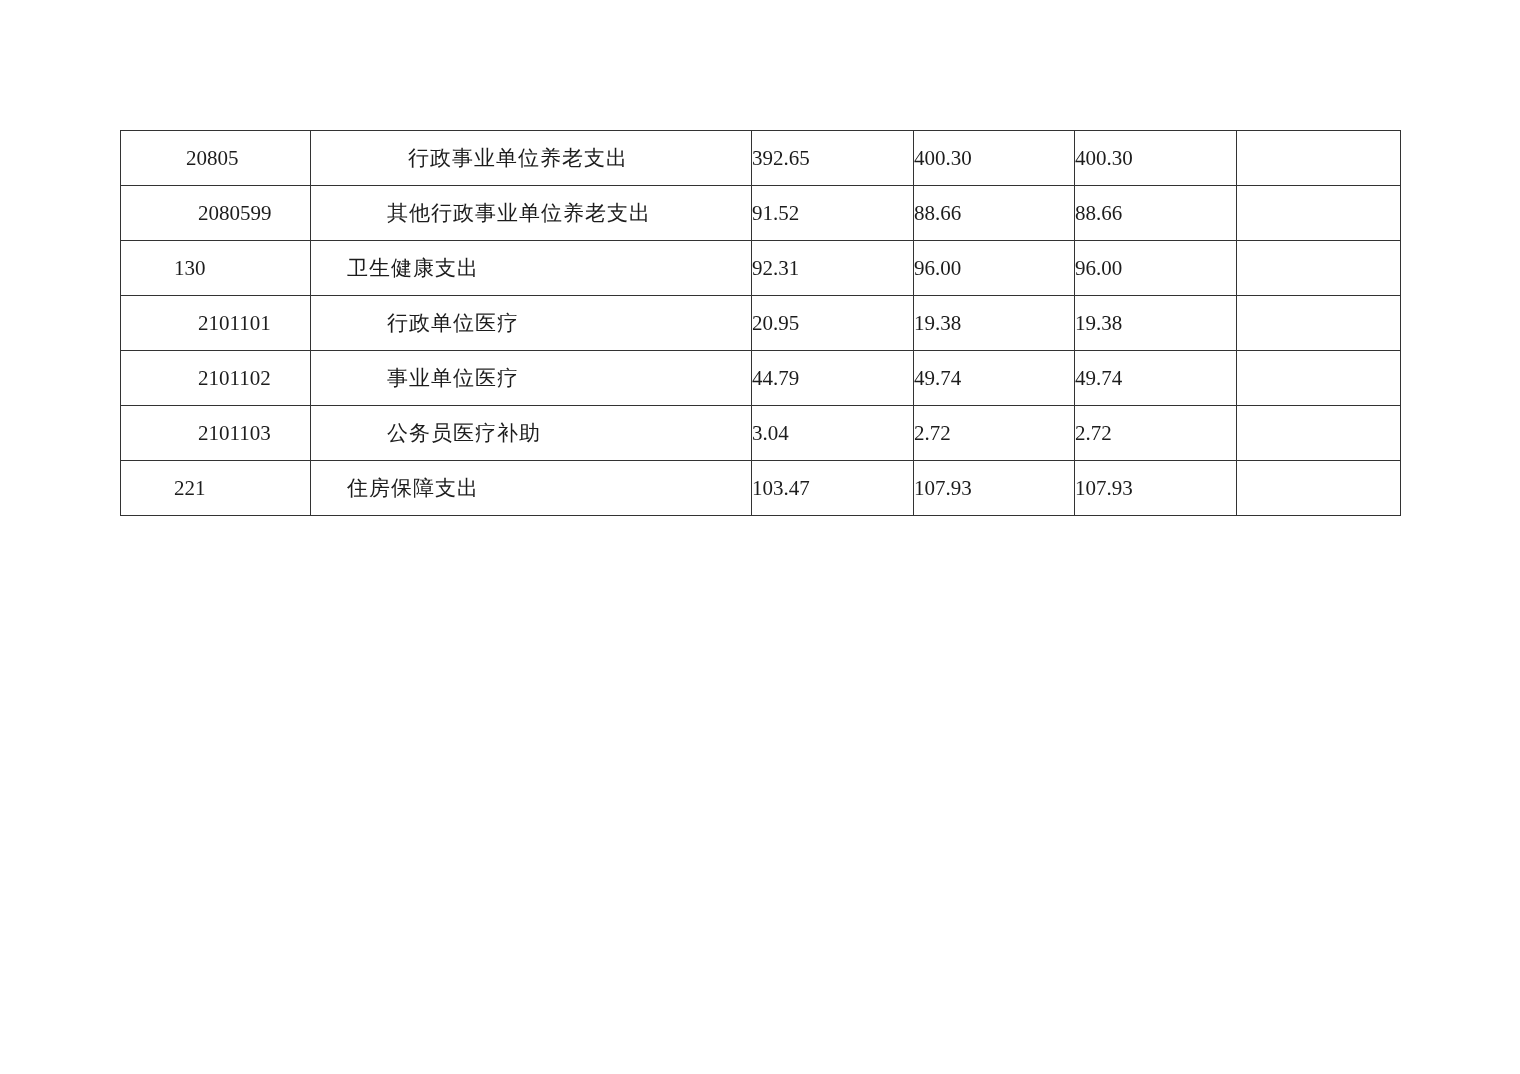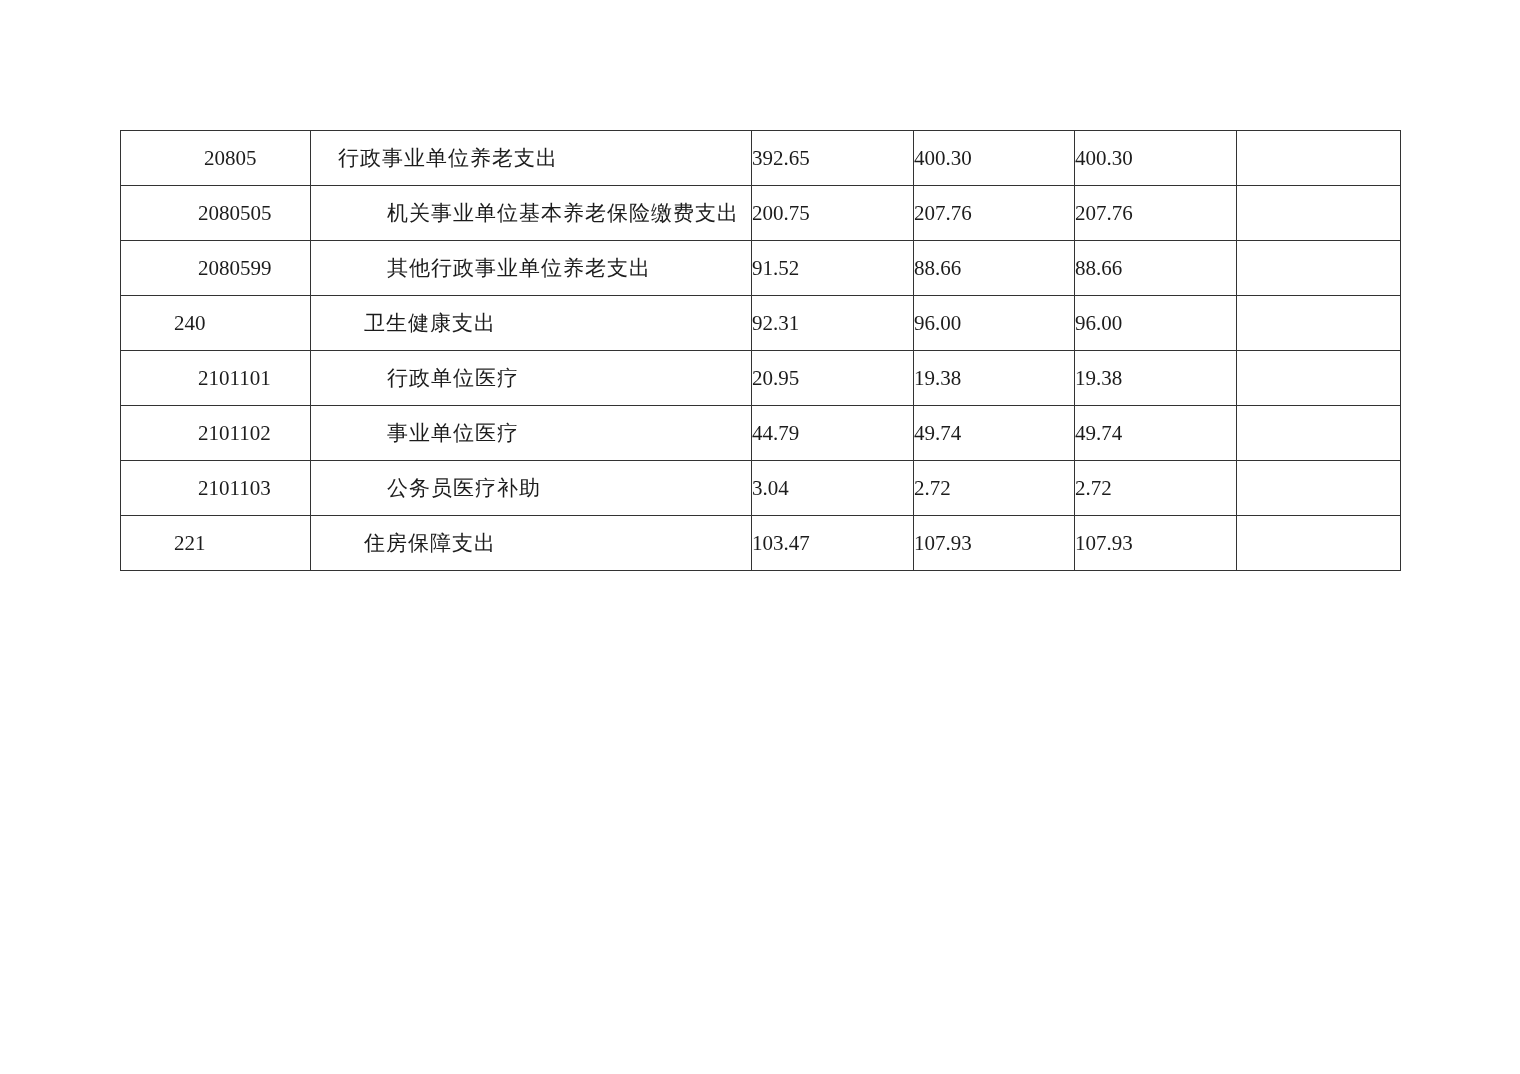--- a/index.html
+++ b/index.html
@@ -38,24 +38,24 @@
     padding: 0;
     overflow: hidden;
     white-space: nowrap;
   }
   td.code-cell { text-align: left; }
   td.name-cell { text-align: left; letter-spacing: 1px; }
   td.value-cell { }
   td.blank-cell {}
 
   td.code-cell.indent-l1 { padding-left: 53px; }
-  td.code-cell.indent-l2 { padding-left: 83px; }
+  td.code-cell.indent-l2 { padding-left: 65px; }
   td.code-cell.indent-l3 { padding-left: 77px; }
-  td.name-cell.indent-l1 { padding-left: 53px; }
-  td.name-cell.indent-l2 { padding-left: 27px; font-family: Liberation Serif, serif; }
+  td.name-cell.indent-l1 { padding-left: 36px; }
+  td.name-cell.indent-l2 { padding-left: 97px; font-family: Liberation Serif, serif; }
   td.name-cell.indent-l3 { padding-left: 76px; }
 </style>
 </head>
 <body>
 
 <div class="page">
   <table class="budget-table">
     <colgroup>
       <col style="width:190px">
       <col style="width:441px">
@@ -67,37 +67,29 @@
     <tbody>
         <tr>
     <td class="code-cell indent-l2">20805</td>
     <td class="name-cell indent-l2">行政事业单位养老支出</td>
     <td class="value-cell">392.65</td>
     <td class="value-cell">400.30</td>
     <td class="value-cell">400.30</td>
     <td class="blank-cell"></td>
   </tr>
         <tr>
-    <td class="code-cell indent-l3">2080505</td>
-    <td class="name-cell indent-l3">机关事业单位基本养老保险缴费支出</td>
-    <td class="value-cell">200.75</td>
-    <td class="value-cell">207.76</td>
-    <td class="value-cell">207.76</td>
-    <td class="blank-cell"></td>
-  </tr>
-        <tr>
     <td class="code-cell indent-l3">2080599</td>
     <td class="name-cell indent-l3">其他行政事业单位养老支出</td>
     <td class="value-cell">91.52</td>
     <td class="value-cell">88.66</td>
     <td class="value-cell">88.66</td>
     <td class="blank-cell"></td>
   </tr>
         <tr>
-    <td class="code-cell indent-l1">240</td>
+    <td class="code-cell indent-l1">130</td>
     <td class="name-cell indent-l1">卫生健康支出</td>
     <td class="value-cell">92.31</td>
     <td class="value-cell">96.00</td>
     <td class="value-cell">96.00</td>
     <td class="blank-cell"></td>
   </tr>
         <tr>
     <td class="code-cell indent-l3">2101101</td>
     <td class="name-cell indent-l3">行政单位医疗</td>
     <td class="value-cell">20.95</td>

